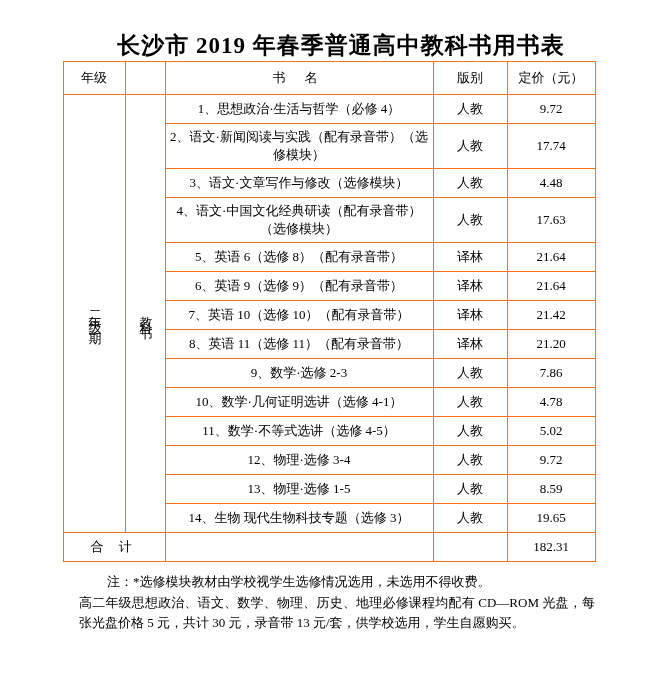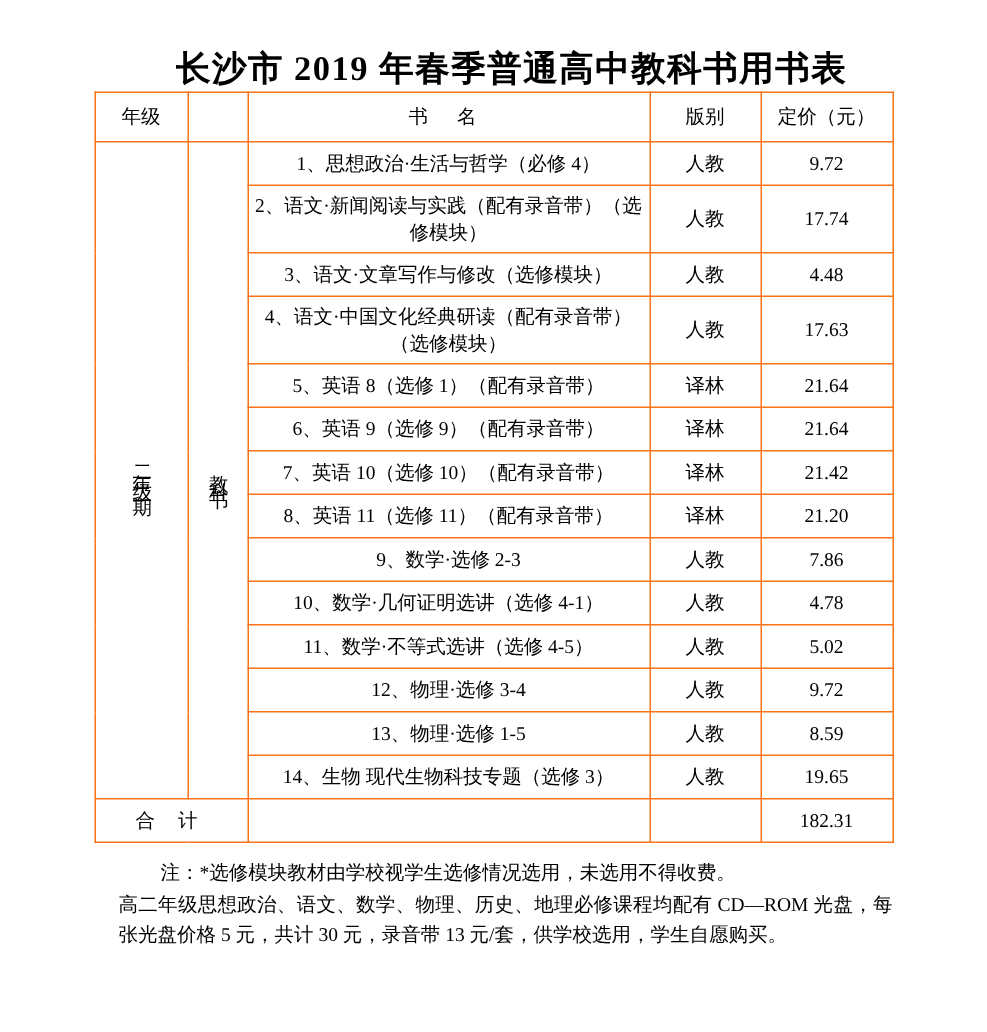--- a/index.html
+++ b/index.html
@@ -163,21 +163,21 @@
         <td>4.48</td>
       </tr>
 
       <tr class="row-2line">
         <td class="name-cell">4、语文·中国文化经典研读（配有录音带）（选修模块）</td>
         <td>人教</td>
         <td>17.63</td>
       </tr>
 
       <tr class="row-1line">
-        <td class="name-cell">5、英语 8（选修 1）（配有录音带）</td>
+        <td class="name-cell">5、英语 6（选修 8）（配有录音带）</td>
         <td>译林</td>
         <td>21.64</td>
       </tr>
 
       <tr class="row-1line">
         <td class="name-cell">6、英语 9（选修 9）（配有录音带）</td>
         <td>译林</td>
         <td>21.64</td>
       </tr>
 

